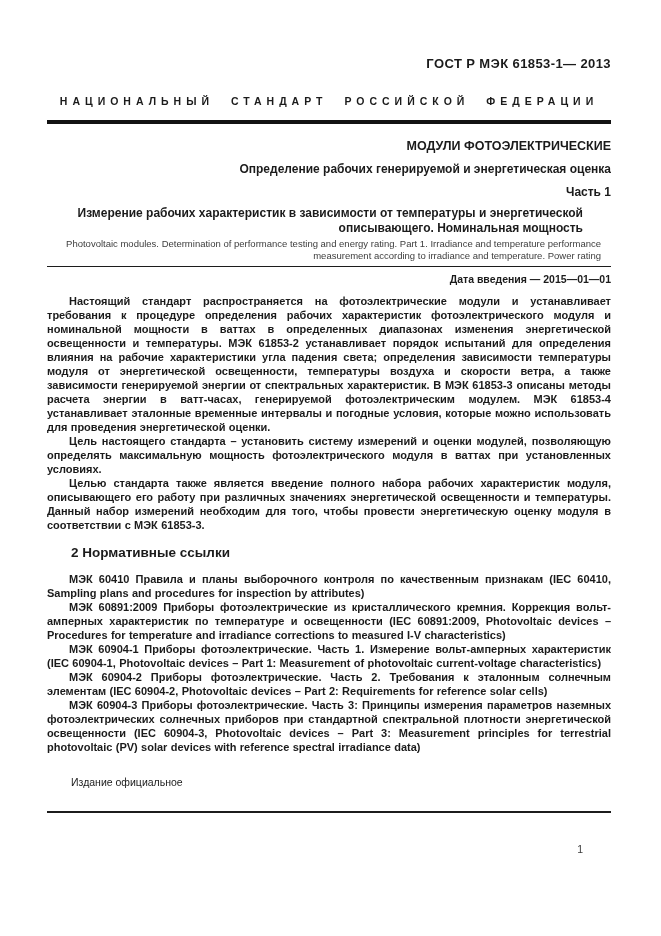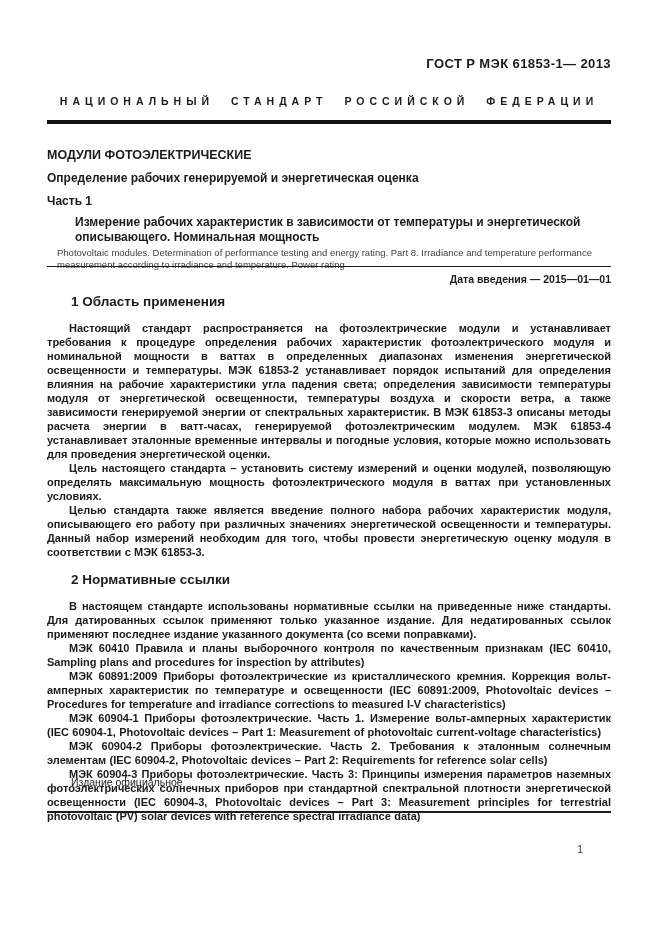--- a/index.html
+++ b/index.html
@@ -22,22 +22,21 @@
     text-align:center; font-weight:bold; font-size:10.5px;
     letter-spacing:5px; word-spacing:9px; white-space:nowrap;
   }
   .rule-thick {
     position:absolute; top:120px; left:47px; width:564px; height:4px;
     background:#121212;
   }
 
   .title-block {
     position:absolute; top:139px; left:47px; width:564px;
-    text-align:left;
-    margin-top:9px;
+    text-align:right;
   }
   .title-block .t1 { font-weight:bold; font-size:12.5px; margin-bottom:9px; }
   .title-block .t2 { font-weight:bold; font-size:12px;   margin-bottom:9px; }
   .title-block .t3 { font-weight:bold; font-size:12px;   margin-bottom:7px; }
   .title-block .t4 { font-weight:bold; font-size:12px; line-height:14.5px; margin:0 28px 3px 28px; }
   .title-block .ten { font-size:9.5px; line-height:11.5px; color:#3d3d3d; margin:3px 10px 0 10px; }
 
   .rule-thin {
     position:absolute; top:266px; left:47px; width:564px; height:1px;
     background:#1c1c1c;
@@ -86,35 +85,33 @@
 
   <div class="federation">НАЦИОНАЛЬНЫЙ СТАНДАРТ РОССИЙСКОЙ ФЕДЕРАЦИИ</div>
 
   <div class="rule-thick"></div>
 
   <div class="title-block">
     <div class="t1">МОДУЛИ ФОТОЭЛЕКТРИЧЕСКИЕ</div>
     <div class="t2">Определение рабочих генерируемой и энергетическая оценка</div>
     <div class="t3">Часть 1</div>
     <div class="t4">Измерение рабочих характеристик в зависимости от температуры и энергетической описывающего. Номинальная мощность</div>
-    <div class="ten">Photovoltaic modules. Determination of performance testing and energy rating. Part 8. Irradiance and temperature performance measurement according to irradiance and temperature. Power rating</div>
+    <div class="ten">Photovoltaic modules. Determination of performance testing and energy rating. Part 1. Irradiance and temperature performance measurement according to irradiance and temperature. Power rating</div>
   </div>
 
   <div class="rule-thin"></div>
 
   <div class="effective-date">Дата введения — 2015—01—01</div>
 
   <div class="main">
-    <h2>1 Область применения</h2>
     <p>Настоящий стандарт распространяется на фотоэлектрические модули и устанавливает требования к процедуре определения рабочих характеристик фотоэлектрического модуля и номинальной мощности в ваттах в определенных диапазонах изменения энергетической освещенности и температуры. МЭК 61853-2 устанавливает порядок испытаний для определения влияния на рабочие характеристики угла падения света; определения зависимости температуры модуля от энергетической освещенности, температуры воздуха и скорости ветра, а также зависимости генерируемой энергии от спектральных характеристик. В МЭК 61853-3 описаны методы расчета энергии в ватт-часах, генерируемой фотоэлектрическим модулем. МЭК 61853-4 устанавливает эталонные временные интервалы и погодные условия, которые можно использовать для проведения энергетической оценки.</p>
     <p>Цель настоящего стандарта – установить систему измерений и оценки модулей, позволяющую определять максимальную мощность фотоэлектрического модуля в ваттах при установленных условиях.</p>
     <p>Целью стандарта также является введение полного набора рабочих характеристик модуля, описывающего его работу при различных значениях энергетической освещенности и температуры. Данный набор измерений необходим для того, чтобы провести энергетическую оценку модуля в соответствии с МЭК 61853-3.</p>
 
     <h2 class="second">2 Нормативные ссылки</h2>
-    <p>В настоящем стандарте использованы нормативные ссылки на приведенные ниже стандарты. Для датированных ссылок применяют только указанное издание. Для недатированных ссылок применяют последнее издание указанного документа (со всеми поправками).</p>
     <p>МЭК 60410 Правила и планы выборочного контроля по качественным признакам (IEC 60410, Sampling plans and procedures for inspection by attributes)</p>
     <p>МЭК 60891:2009 Приборы фотоэлектрические из кристаллического кремния. Коррекция вольт-амперных характеристик по температуре и освещенности (IEC 60891:2009, Photovoltaic devices – Procedures for temperature and irradiance corrections to measured I-V characteristics)</p>
     <p>МЭК 60904-1 Приборы фотоэлектрические. Часть 1. Измерение вольт-амперных характеристик (IEC 60904-1, Photovoltaic devices – Part 1: Measurement of photovoltaic current-voltage characteristics)</p>
     <p>МЭК 60904-2 Приборы фотоэлектрические. Часть 2. Требования к эталонным солнечным элементам (IEC 60904-2, Photovoltaic devices – Part 2: Requirements for reference solar cells)</p>
     <p>МЭК 60904-3 Приборы фотоэлектрические. Часть 3: Принципы измерения параметров наземных фотоэлектрических солнечных приборов при стандартной спектральной плотности энергетической освещенности (IEC 60904-3, Photovoltaic devices – Part 3: Measurement principles for terrestrial photovoltaic (PV) solar devices with reference spectral irradiance data)</p>
   </div>
 
   <div class="rule-footer"></div>
   <div class="edition-note">Издание официальное</div>
   <div class="page-number">1</div>

